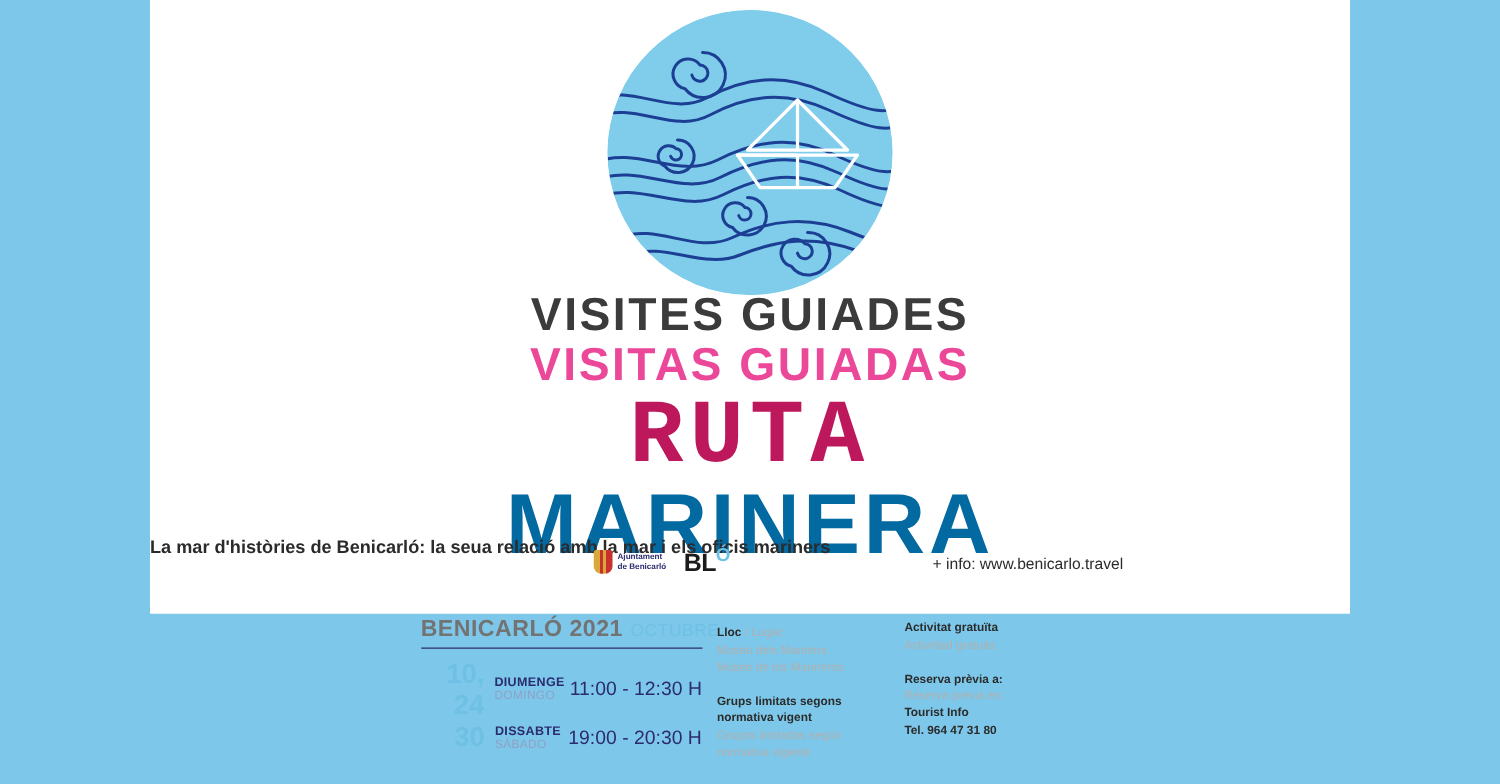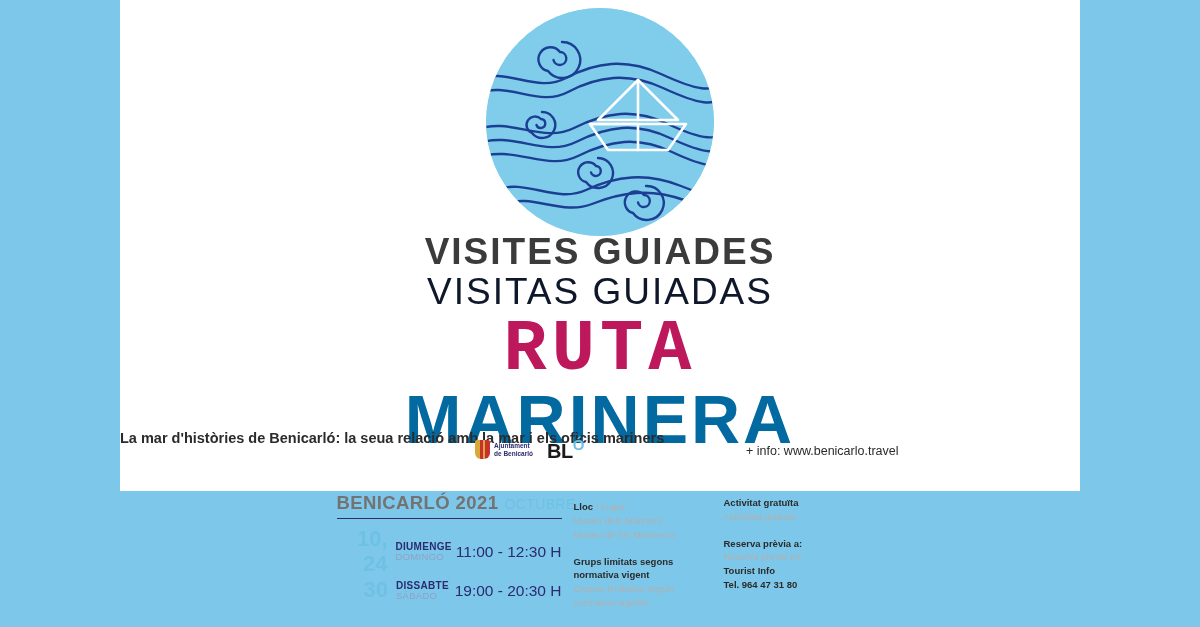--- a/index.html
+++ b/index.html
@@ -41,23 +41,23 @@
   }
   .t-val{
     font-size:37px;
     font-weight:bold;
     letter-spacing:2.0px;
     color:#3b3b3b;
     line-height:1.08;
   }
   .t-esp{
     font-size:37px;
-    font-weight:normal;
+    font-weight:bold;
     letter-spacing:2.0px;
-    color:#0f172a;
+    color:#ec4899;
     line-height:1.08;
   }
   .ruta{
     margin-top:4px;
     font-size:72px;
     font-weight:bold;
     letter-spacing:5px;
     color:#be185d;
     line-height:0.96;
     font-family:Liberation Mono, monospace;

